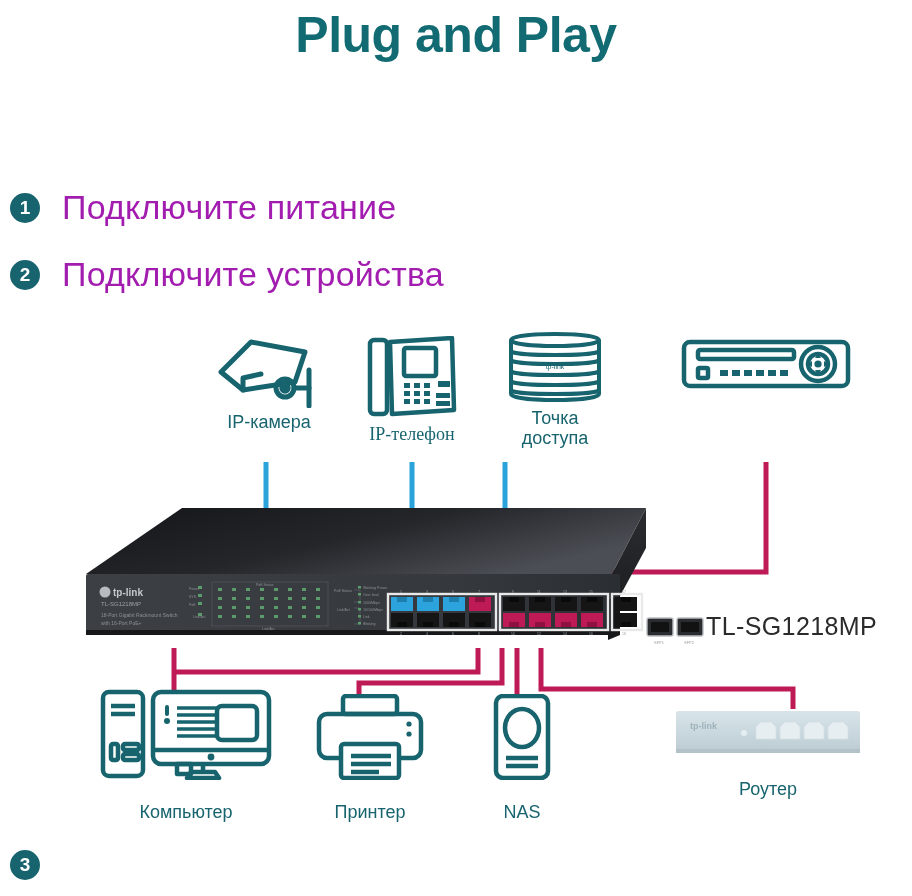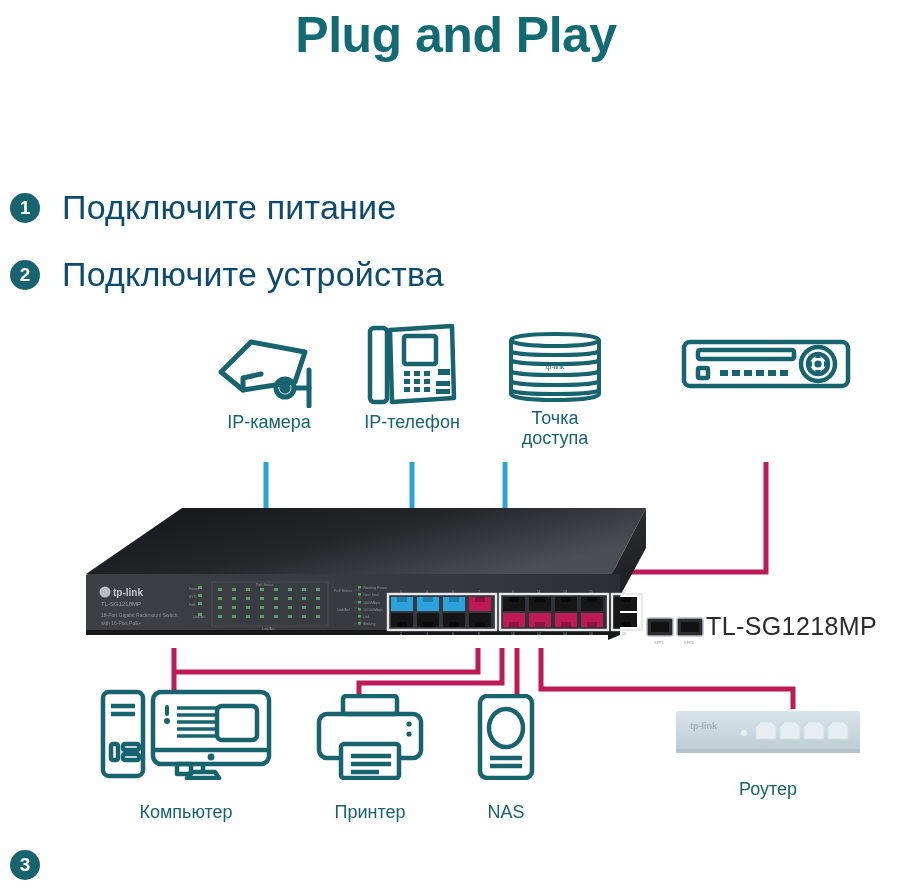--- a/index.html
+++ b/index.html
@@ -24,21 +24,21 @@
   
   .step { position:absolute; display:flex; align-items:center; }
   .step .num {
     width:30px; height:30px; border-radius:50%;
     background:#17646e; color:#ffffff;
     font-size:19px; font-weight:bold;
     display:flex; align-items:center; justify-content:center;
     flex:0 0 auto;
   }
   .step .txt {
-    margin-left:22px; font-size:34px; color:#0c4a6e; font-weight:normal;
+    margin-left:22px; font-size:34px; color:#a21caf; font-weight:normal;
     white-space:nowrap; letter-spacing:0.2px;
   }
   #step1 { left:10px; top:188px; }
   #step2 { left:10px; top:255px; }
   #step3 { left:10px; top:850px; }
 
   
   .topdev { position:absolute; text-align:center; }
   .topdev .ico { display:block; margin:0 auto; }
   .topdev .lbl {
@@ -115,21 +115,21 @@
         <path d="M 30,60 L 30,48 L 48,44"></path>
         <circle cx="72" cy="58" r="9"></circle>
         <circle cx="72" cy="58" r="3.2" fill="#17646e"></circle>
         <path d="M 81,58 L 96,58"></path>
         <path d="M 96,40 L 96,76"></path>
       </g>
     </svg>
     <div class="lbl">IP-камера</div>
   </div>
 
-  <div class="topdev" style="left:352px; top:324px; width:120px;">
+  <div class="topdev" style="left:352px; top:336px; width:120px;font-family:Liberation Serif, serif;">
     <svg class="ico" width="92" height="84" viewBox="0 0 92 84">
       <g fill="none" stroke="#17646e" stroke-width="4.5" stroke-linejoin="round">
 
         <rect x="4" y="4" width="17" height="74" rx="4"></rect>
 
         <path d="M 24,6 L 86,2 L 88,74 L 26,78 Z"></path>
 
         <rect x="38" y="12" width="32" height="28" rx="2"></rect>
       </g>
       <g fill="#17646e">
@@ -444,21 +444,21 @@
           <path d="M 38,78 L 66,78"></path>
       </g>
       <g fill="#17646e">
         <circle cx="96" cy="30" r="2.6"></circle>
         <circle cx="96" cy="40" r="2.6"></circle>
       </g>
     </svg>
     <div class="lbl">Принтер</div>
   </div>
 
-  <div class="botdev" style="left:460px; top:694px; width:92px;">
+  <div class="botdev" style="left:476px; top:694px; width:92px;">
     <svg width="60" height="86" viewBox="0 0 60 86">
       <g fill="none" stroke="#17646e" stroke-width="4.5" stroke-linejoin="round">
         <rect x="4" y="2" width="52" height="82" rx="7"></rect>
         <ellipse cx="30" cy="34" rx="17" ry="19"></ellipse>
         <path d="M 14,64 L 46,64"></path>
         <path d="M 14,72 L 46,72"></path>
       </g>
     </svg>
     <div class="lbl">NAS</div>
   </div>

